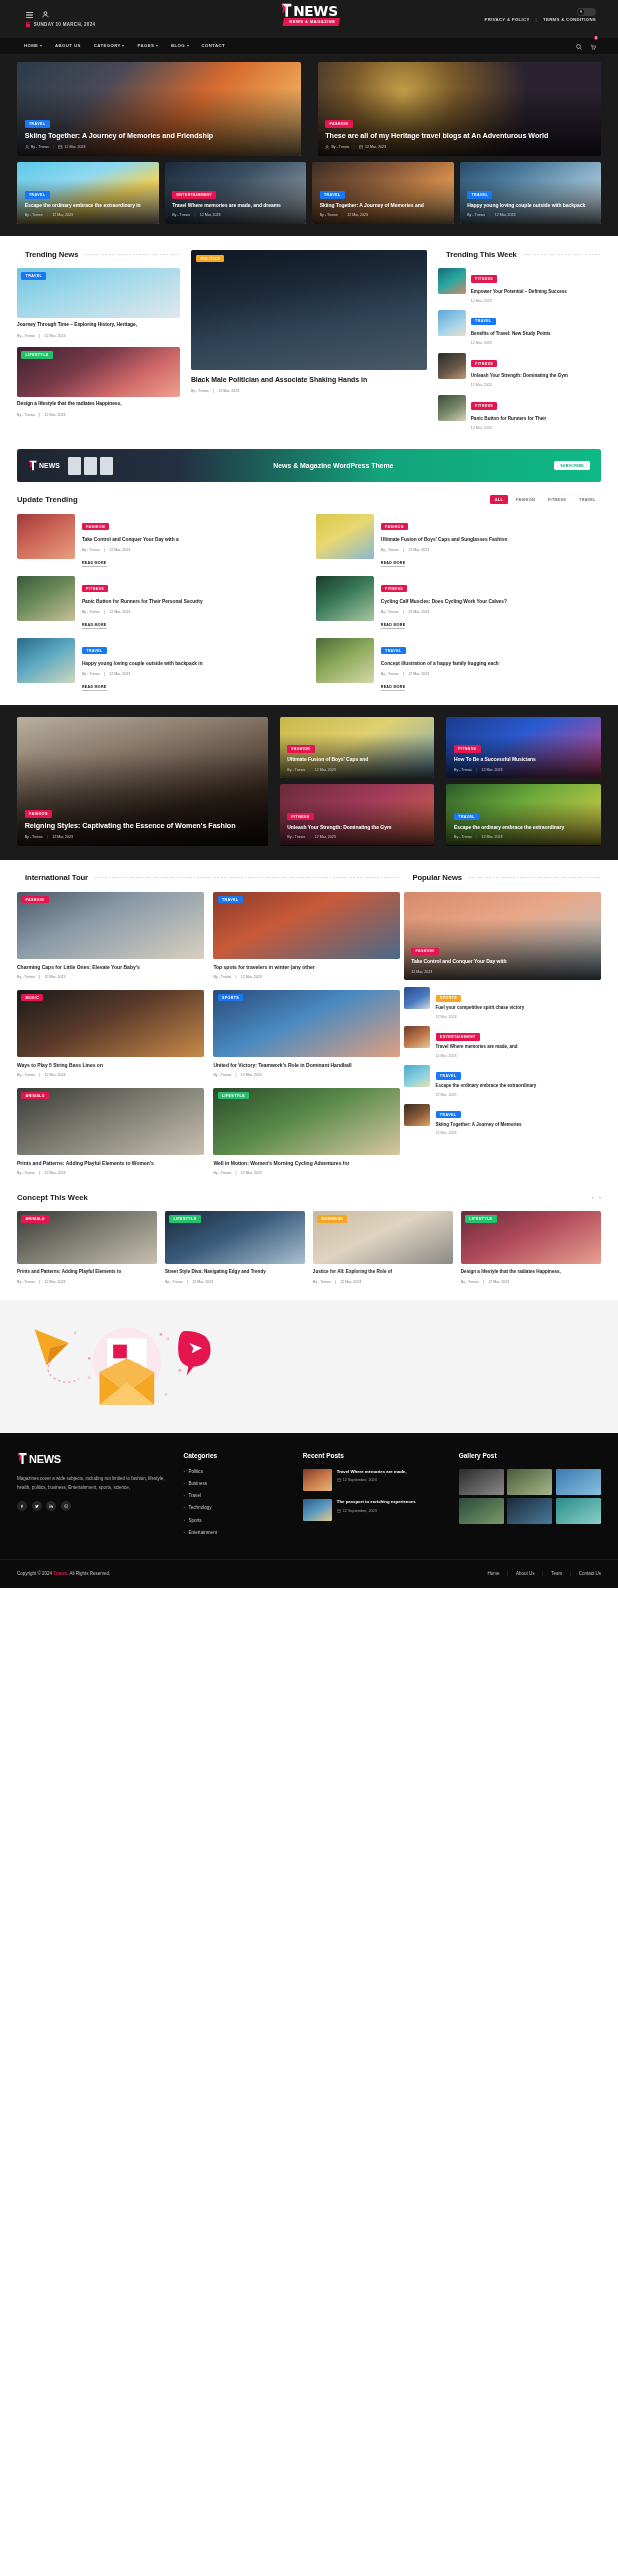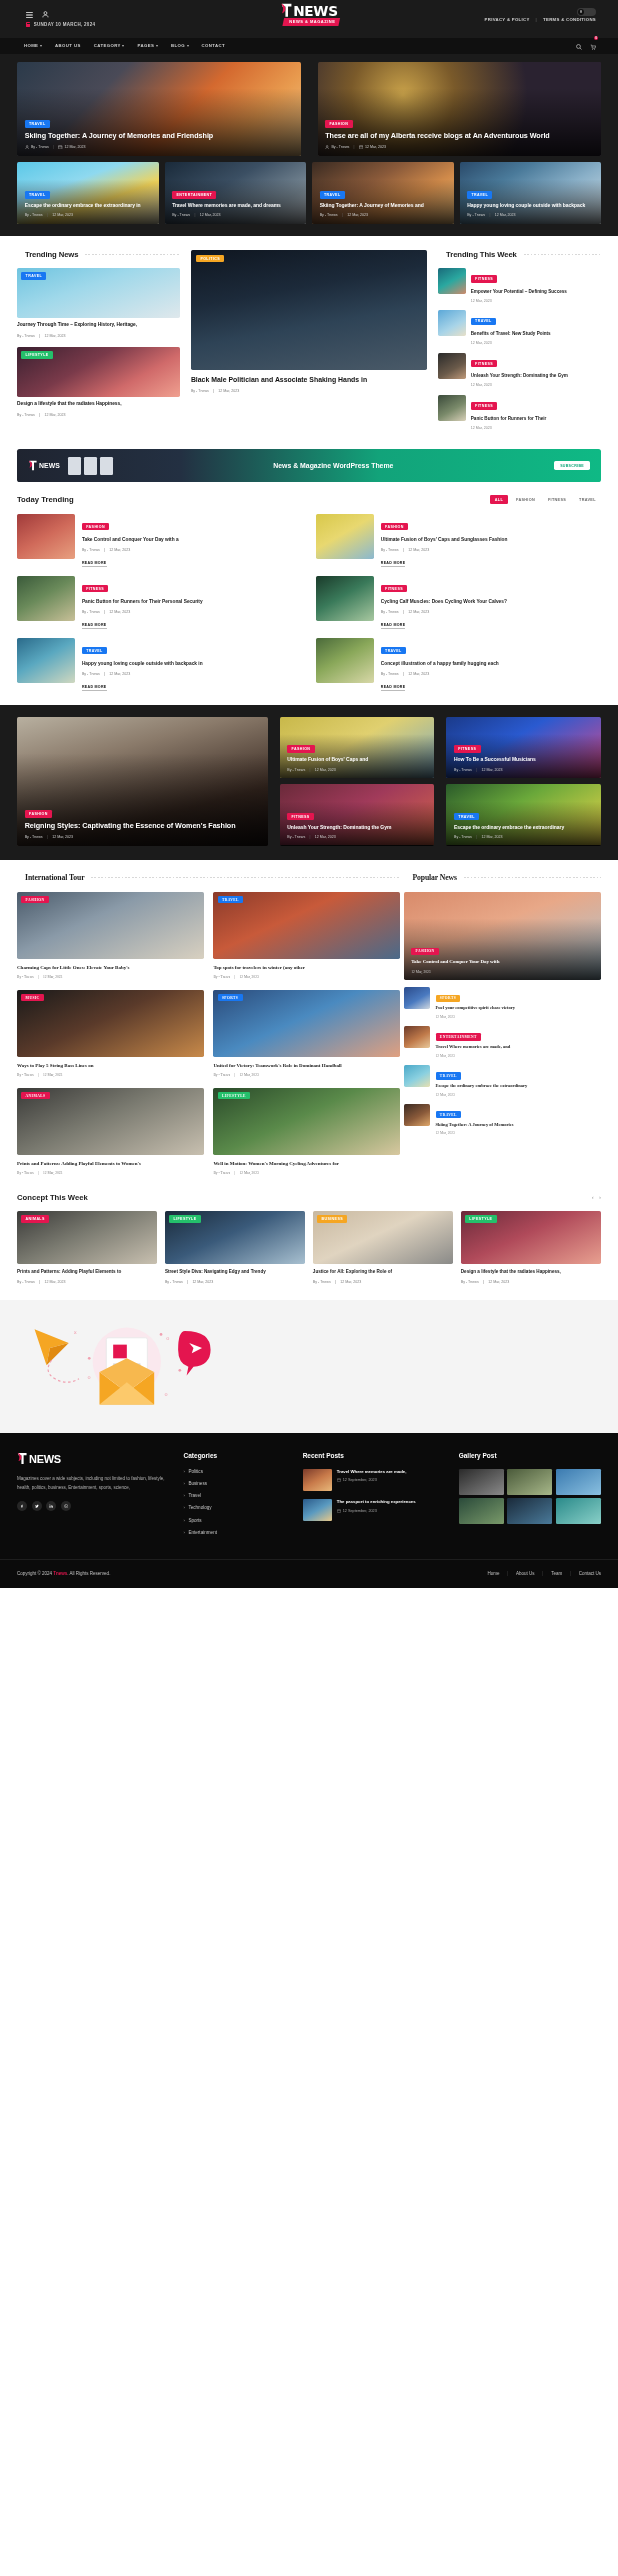--- a/index.html
+++ b/index.html
@@ -143,21 +143,21 @@
   .tt-item .tt-title { font-size:4.8px; font-weight:700; line-height:1.45; margin-top:3.4px; }
   .read-more { font-size:3.6px; font-weight:700; letter-spacing:0.3px; color:#111; margin-top:6px; display:inline-block; border-bottom:0.9px solid #bbb; padding-bottom:0.9px; }
 
   
   .fash-sec { background:#1b1b1b; padding:12px 0 13.7px; }
   .fash-grid { display:grid; grid-template-columns:1.62fr 1fr 1fr; gap:12px; }
   .fash-right { display:grid; grid-template-rows:1fr 1fr; gap:6px; }
 
   
   .intl-sec { padding:13.7px 0 12px; }
-  .intl-wrap { display:grid; grid-template-columns:1.95fr 1fr; gap:4px;font-family:Liberation Serif, serif; }
+  .intl-wrap { display:grid; grid-template-columns:1.95fr 1fr; gap:4px; }
   .intl-grid { display:grid; grid-template-columns:1fr 1fr; gap:10.3px 9.4px; }
   .intl-card .img { width:100%; height:67px; border-radius:1.7px; background-size:cover; background-position:center; position:relative; }
   .intl-card .tagpos { position:absolute; top:4.3px; left:4.3px; }
   .intl-card .it { font-size:5px; font-weight:700; line-height:1.45; margin-top:5.2px; }
 
   .pop-feature { position:relative; border-radius:1.7px; overflow:hidden; margin-bottom:7.7px; }
   .pop-feature .img { width:100%; height:88px; background-size:cover; background-position:center; }
   .pop-feature .shade { position:absolute; inset:0; background:linear-gradient(to top,rgba(0,0,0,.85) 0%,rgba(0,0,0,.25) 45%,transparent 70%); }
   .pop-feature .body { position:absolute; left:6.9px; right:6.9px; bottom:6px; }
   .pop-item { display:flex; gap:5.2px; margin-bottom:6.9px; align-items:flex-start; }
@@ -336,21 +336,21 @@
                 <span>12 Mar, 2023</span>
               </span>
           </div>
         </div>
       </div>
       <div class="card">
         <div class="img" style="height:94px;background:radial-gradient(circle at 30% 35%,#c9a24a 0%,#7a5a2a 25%,#2a2230 60%),linear-gradient(120deg,#1a1624,#3a2a3a);"></div>
         <div class="shade"></div>
         <div class="body">
           <span class="tag t-fashion">FASHION</span>
-          <div class="h-title">These are all of my Alberta receive blogs at An Adventurous World</div>
+          <div class="h-title">These are all of my Heritage travel blogs at An Adventurous World</div>
           <div class="meta">
             <span class="mi">
                 <svg width="4.3" height="4.3" viewBox="0 0 8 8">
                   <circle cx="4" cy="2.4" r="1.5" fill="none" stroke="#ccc" stroke-width=".8"></circle>
                   <path d="M1.2 7.2c0-1.6 1.3-2.5 2.8-2.5s2.8.9 2.8 2.5" fill="none" stroke="#ccc" stroke-width=".8"></path>
                 </svg>
                 <span>By - Tnews</span>
               </span>
             <span class="sep">|</span>
             <span class="mi">
@@ -561,21 +561,21 @@
         <div></div>
       </div>
     <div class="ptxt">News &amp; Magazine WordPress Theme</div>
     <div class="pbtn">SUBSCRIBE</div>
   </div>
 </div>
 
 <div class="today-sec">
   <div class="wrap">
     <div class="tt-head">
-      <h2>Today Trending</h2>
+      <h2>Update Trending</h2>
       <div class="tt-tabs">
         <span class="tt-tab active">ALL</span>
         <span class="tt-tab">FASHION</span>
         <span class="tt-tab">FITNESS</span>
         <span class="tt-tab">TRAVEL</span>
       </div>
     </div>
     <div class="tt-grid">
       <div class="tt-item">
         <div class="th" style="background:linear-gradient(150deg,#a03a3a,#d06a5a 50%,#e8a080);"></div>

